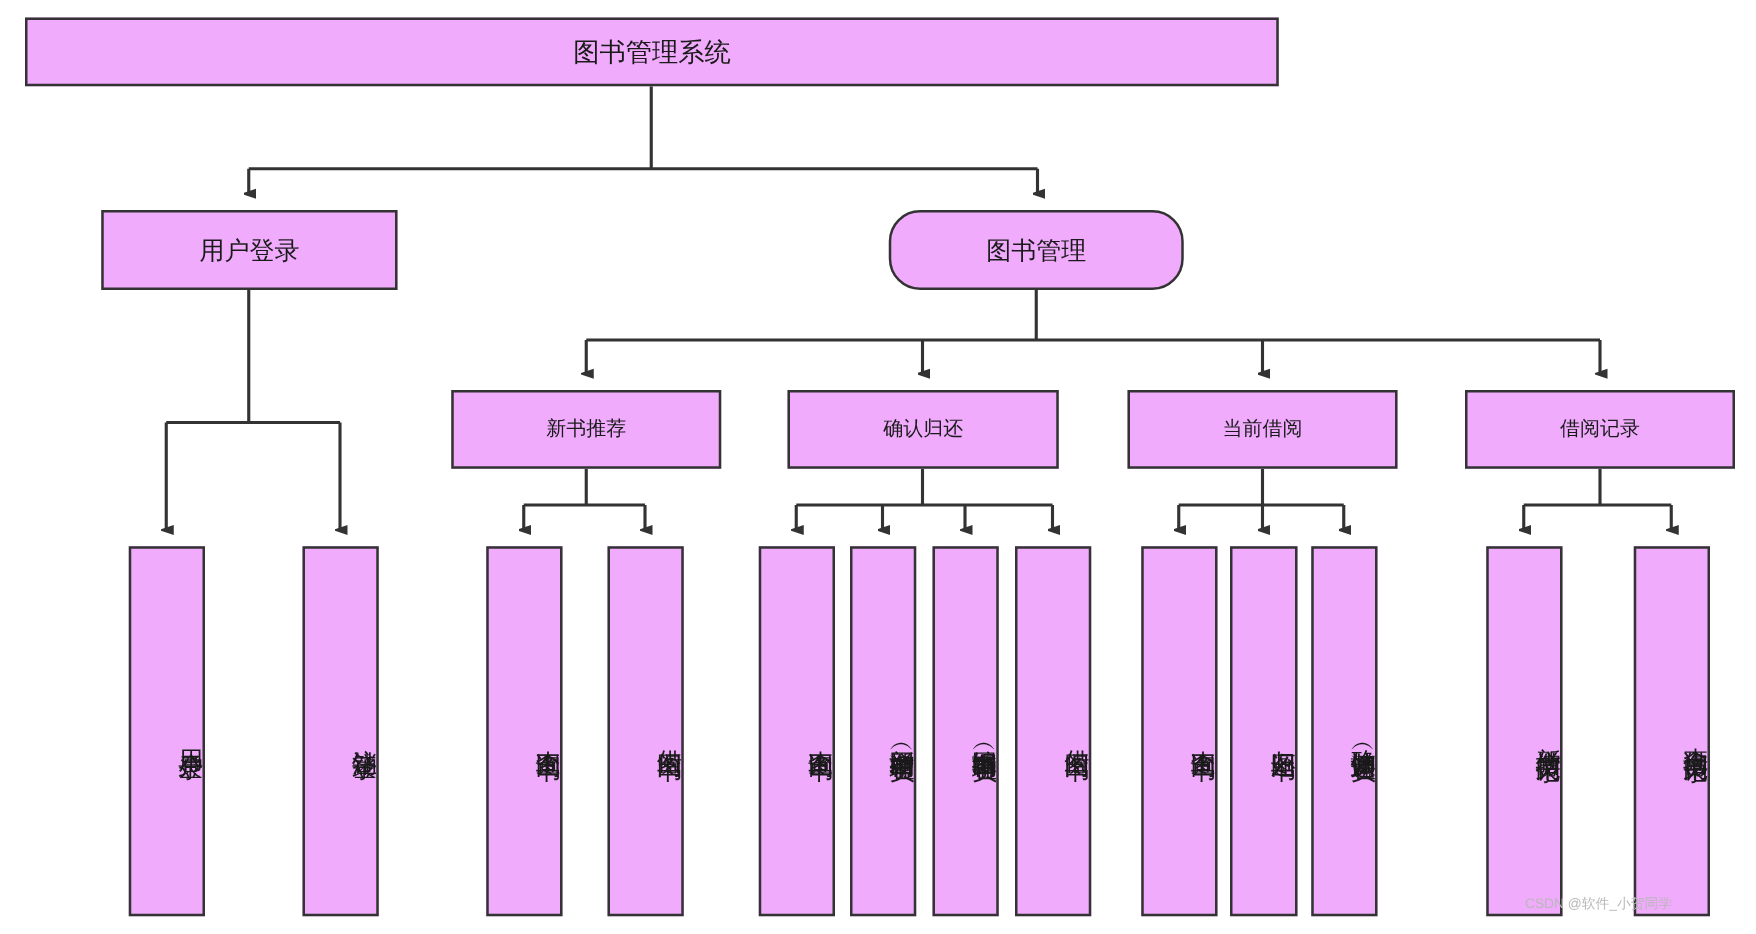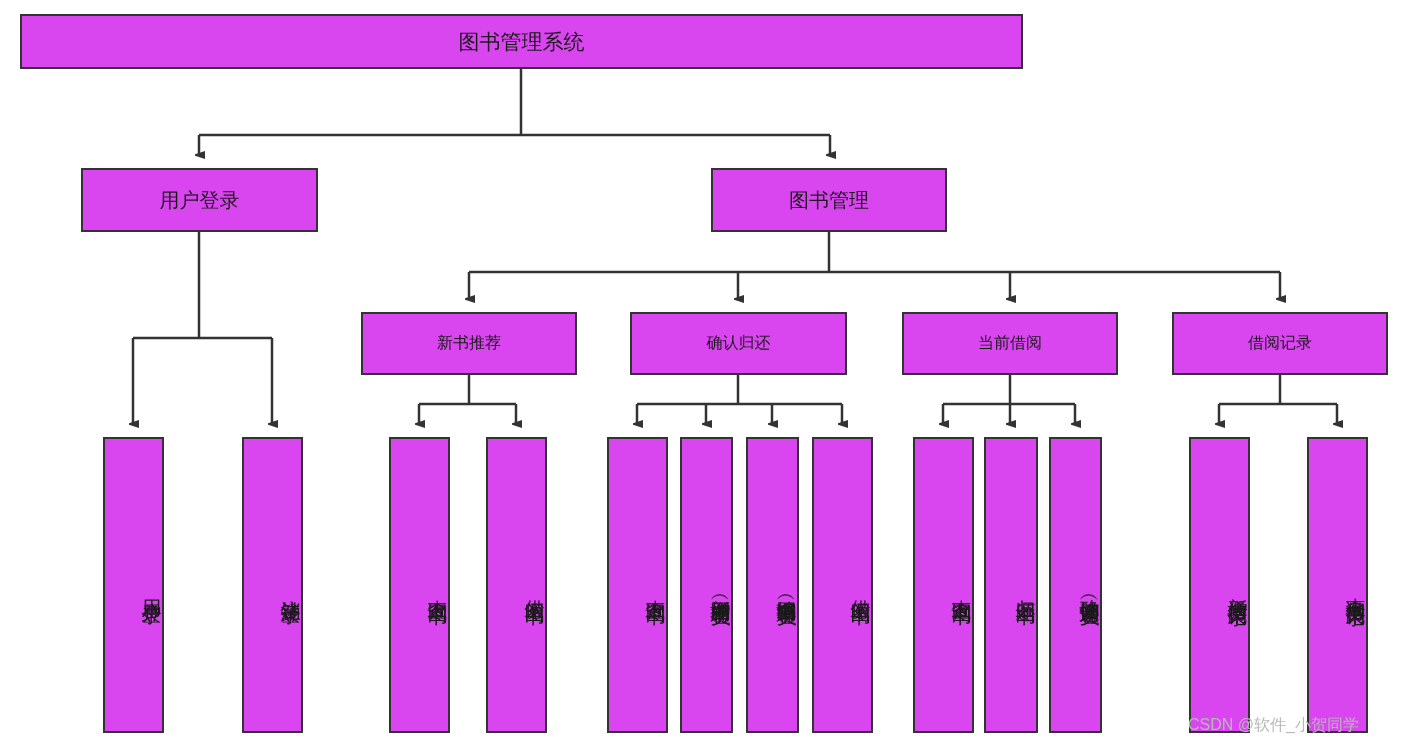--- a/index.html
+++ b/index.html
@@ -21,21 +21,21 @@
     position: absolute;
     left: 0;
     top: 0;
     width: 1405px;
     height: 747px;
     pointer-events: none;
   }
   .node {
     position: absolute;
     box-sizing: border-box;
-    background: #d946ef;
+    background: #f0abfc;
     border: 2px solid #333333;
     display: flex;
     align-items: center;
     justify-content: center;
     color: #1a1a1a;
     text-align: center;
     z-index: 2;
   }
   .node.root {
     font-size: 21px;
@@ -59,23 +59,23 @@
     writing-mode: vertical-rl;
     text-orientation: upright;
     display: block;
     line-height: 1.05;
   }
   .node.leaf.tall > .label {
     letter-spacing: 1px;
   }
   .watermark {
     position: absolute;
-    left: 1188px;
+    left: 1220px;
     top: 715px;
-    font-size: 16px;
+    font-size: 11px;
     color: #b8b8b8;
     white-space: nowrap;
     z-index: 3;
   }
 </style>
 </head>
 <body>
 
 <div id="canvas">
 
@@ -129,21 +129,21 @@
     </g>
   </svg>
 
   <div class="node root" id="n-root" style="left: 20px; top: 14px; width: 1003px; height: 55px;">
     <span class="label">图书管理系统</span>
   </div>
 
   <div class="node lvl2" id="n-l2-0" style="left: 81px; top: 168px; width: 237px; height: 64px;">
     <span class="label">用户登录</span>
   </div>
-  <div class="node lvl2" id="n-l2-1" style="left: 711px; top: 168px; width: 236px; height: 64px;">
+  <div class="node lvl2" id="n-l2-1" style="left: 711px; top: 168px; width: 236px; height: 64px; border-radius: 25px;">
     <span class="label">图书管理</span>
   </div>
 
   <div class="node lvl3" id="n-l3-0" style="left: 361px; top: 312px; width: 216px; height: 63px;">
     <span class="label">新书推荐</span>
   </div>
   <div class="node lvl3" id="n-l3-1" style="left: 630px; top: 312px; width: 217px; height: 63px;">
     <span class="label">确认归还</span>
   </div>
   <div class="node lvl3" id="n-l3-2" style="left: 902px; top: 312px; width: 216px; height: 63px;">

